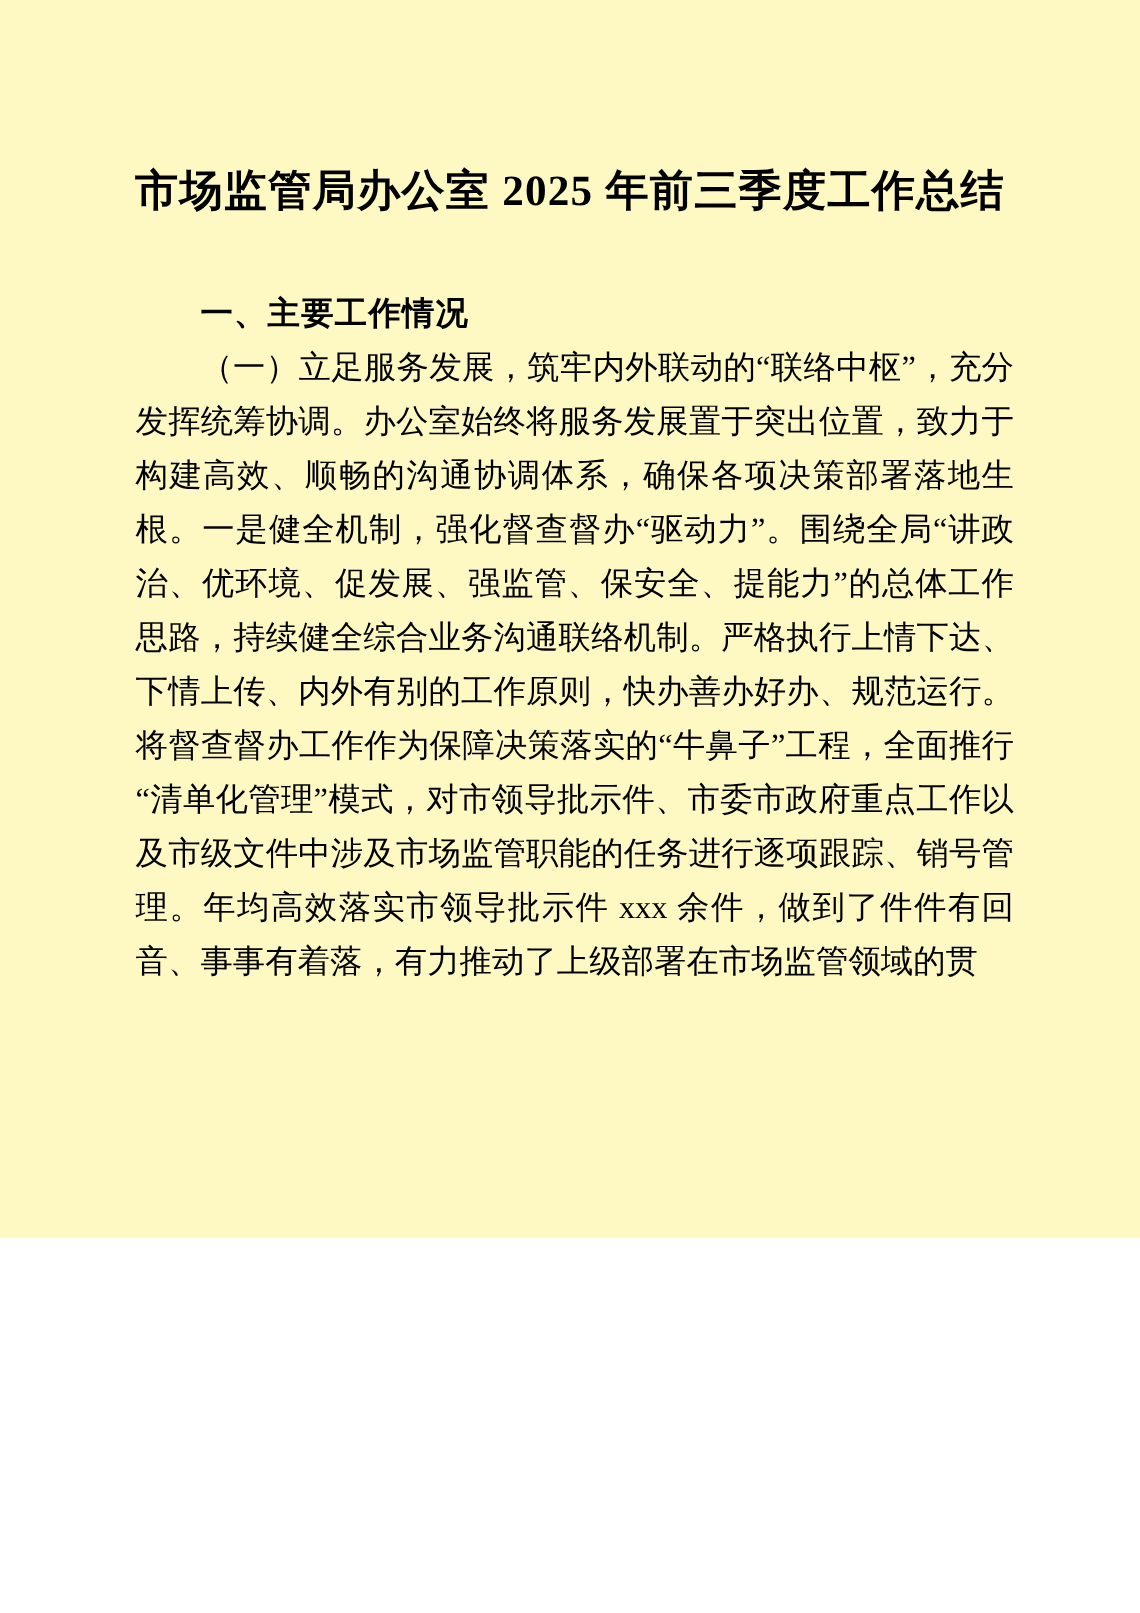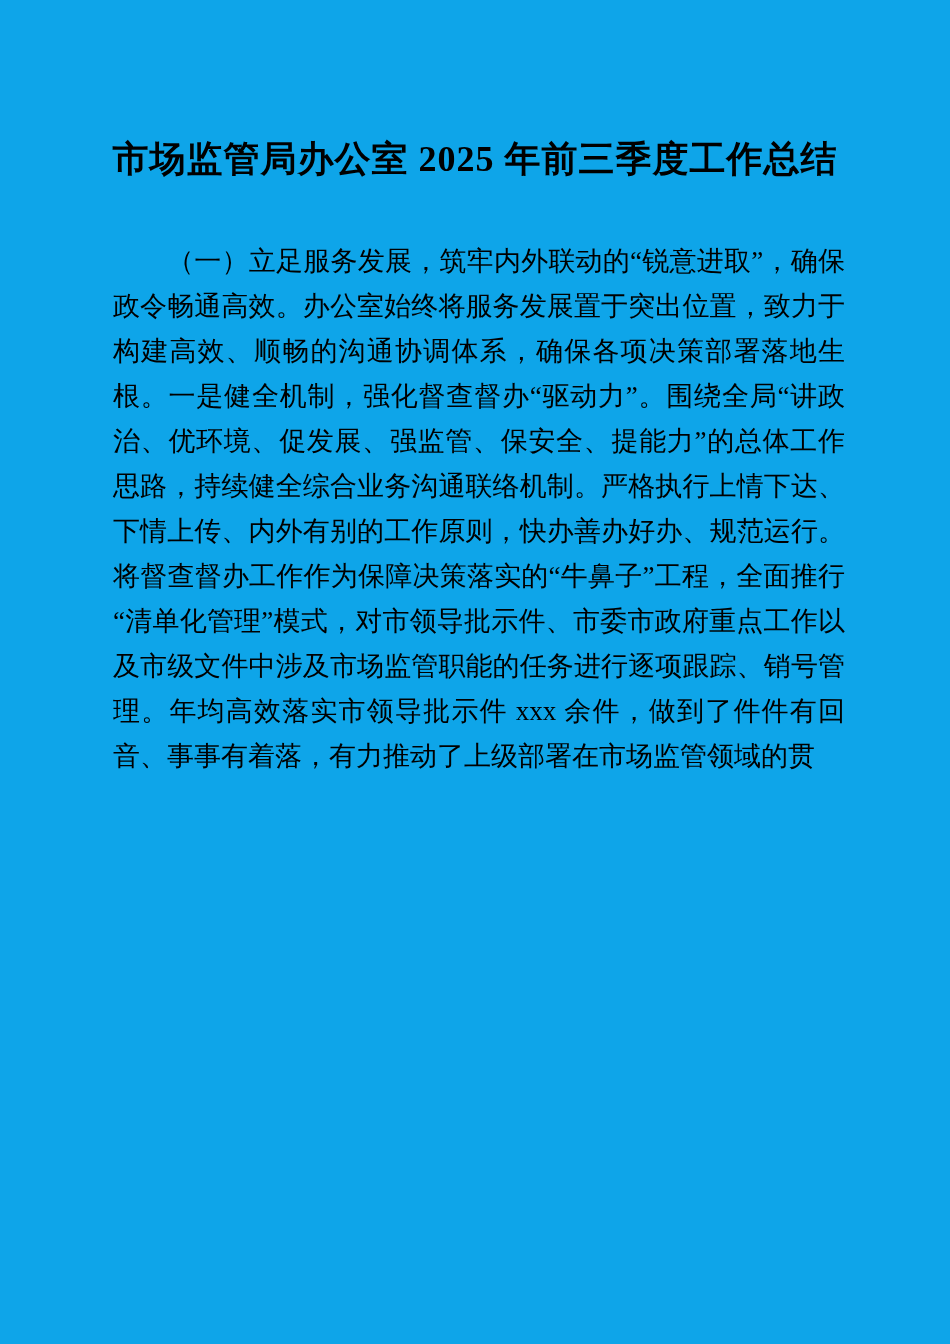--- a/index.html
+++ b/index.html
@@ -3,22 +3,22 @@
 <meta charset="utf-8">
 <style>
   html, body {
     margin: 0;
     padding: 0;
     background: #ffffff;
   }
   .page {
     position: relative;
     width: 950px;
-    height: 1344px;
-    background: #0ea5e9;
+    height: 1032px;
+    background: #fef9c3;
     color: #000000;
     overflow: hidden;
     box-sizing: border-box;
     padding-top: 135px;
     font-family: "Liberation Serif", "DejaVu Serif", serif;
   }
   .doc-title {
     margin: 0 70px;
     text-align: center;
     font-size: 36px;
@@ -58,18 +58,19 @@
 </head>
 <body>
 
 <div class="page">
 
   <h1 class="doc-title">市场监管局办公室 2025 年前三季度工作总结</h1>
 
   <div class="doc-body">
 
 
+    <h2 class="section-heading">一、主要工作情况</h2>
 
-    <p><span class="item-lead">（一）立足服务发展，筑牢内外联动的“锐意进取”，确保政令畅通高效。</span><span>办公室始终将服务发展置于突出位置，致力于构建高效、顺畅的沟通协调体系，确保各项决策部署落地生根。一是健全机制，强化督查督办“驱动力”。围绕全局“讲政治、优环境、促发展、强监管、保安全、提能力”的总体工作思路，持续健全综合业务沟通联络机制。严格执行上情下达、下情上传、内外有别的工作原则，快办善办好办、规范运行。将督查督办工作作为保障决策落实的“牛鼻子”工程，全面推行“清单化管理”模式，对市领导批示件、市委市政府重点工作以及市级文件中涉及市场监管职能的任务进行逐项跟踪、销号管理。年均高效落实市领导批示件 xxx 余件，做到了件件有回音、事事有着落，有力推动了上级部署在市场监管领域的贯</span></p>
+    <p><span class="item-lead">（一）立足服务发展，筑牢内外联动的“联络中枢”，充分发挥统筹协调。</span><span>办公室始终将服务发展置于突出位置，致力于构建高效、顺畅的沟通协调体系，确保各项决策部署落地生根。一是健全机制，强化督查督办“驱动力”。围绕全局“讲政治、优环境、促发展、强监管、保安全、提能力”的总体工作思路，持续健全综合业务沟通联络机制。严格执行上情下达、下情上传、内外有别的工作原则，快办善办好办、规范运行。将督查督办工作作为保障决策落实的“牛鼻子”工程，全面推行“清单化管理”模式，对市领导批示件、市委市政府重点工作以及市级文件中涉及市场监管职能的任务进行逐项跟踪、销号管理。年均高效落实市领导批示件 xxx 余件，做到了件件有回音、事事有着落，有力推动了上级部署在市场监管领域的贯</span></p>
 
   </div>
 
 </div>
 
 </body></html>

